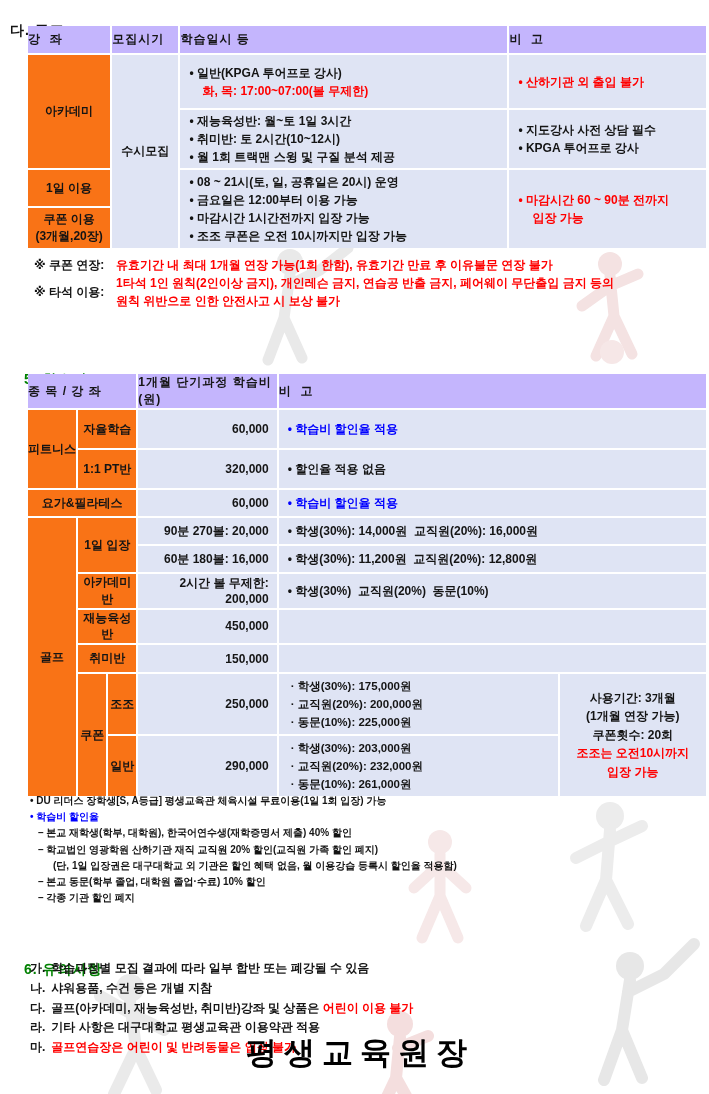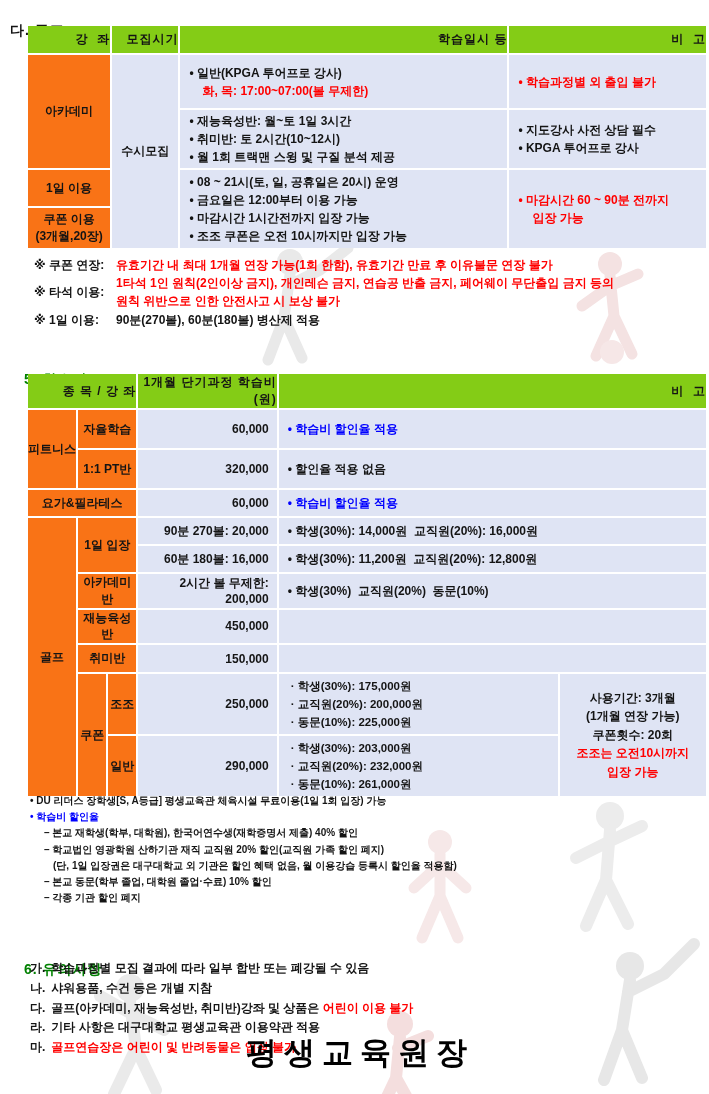--- a/index.html
+++ b/index.html
@@ -4,40 +4,40 @@
 <style>
   html,body{margin:0;padding:0;background:#fff;}
   .page{position:relative;width:709px;height:1094px;background:#fff;overflow:hidden;
         font-family:"Liberation Sans","DejaVu Sans",sans-serif;color:#141414;}
   .wm{position:absolute;left:0;top:0;z-index:0;}
   .content{position:absolute;left:0;top:0;width:709px;height:1094px;z-index:1;}
   .sec-title{position:absolute;font-size:14px;font-weight:700;letter-spacing:1px;margin-top:20px;}
   .green{color:#008000;}
   table.t{position:absolute;border-collapse:separate;border-spacing:2px;table-layout:fixed;}
   td{font-size:12px;font-weight:700;color:#141414;vertical-align:middle;overflow:hidden;padding:0;}
-  .hd{background:#84cc16;text-align:right;white-space:pre-wrap;letter-spacing:1px;margin-left:19px;}
+  .hd{background:#c4b5fd;text-align:left;white-space:pre-wrap;letter-spacing:1px;margin-left:19px;}
   .cat{background:#f97316;text-align:center;line-height:1.4;}
   .dat{background:#DFE4F4;}
   .lft{text-align:left;padding:2px 4px 2px 9px;line-height:1.5;}
   .pre{white-space:pre-wrap;}
   .rgt{text-align:right;padding-right:8px;}
   .ctr{text-align:center;}
   .red{color:#FF0000;}
   .blue{color:#0000FF;}
   .ind{margin-left:13px;}
   .ind2{margin-left:14px;}
   .sm{font-size:11.5px;line-height:1.6;padding-left:12px;}
   .usage{line-height:1.55;padding:2px;}
   .notes{position:absolute;font-size:12px;font-weight:700;line-height:1.52;}
   .nrow{display:flex;align-items:center;}
   .nlab{flex:0 0 82px;white-space:pre;}
   .nbody{flex:1;}
   .bullets{position:absolute;font-size:10px;font-weight:700;line-height:1.42;}
   .bullets div{margin-bottom:2px;}
-  .dash{margin-left:14px;}
+  .dash{margin-left:8px;}
   .dash-note{margin-left:23px;}
   .cautions{position:absolute;font-size:12px;font-weight:700;line-height:1.4;}
   .cautions .cline{margin-bottom:3px;}
   .clab{margin-right:6px;}
   .signature{position:absolute;left:0;top:1032px;width:720px;text-align:center;
              font-family:"Liberation Serif","DejaVu Serif",serif;font-size:31px;font-weight:700;
              letter-spacing:7px;color:#000;}
 </style>
 </head>
 <body>
@@ -103,21 +103,21 @@
         <td class="hd">학습일시 등</td>
         <td class="hd">비  고</td>
       </tr>
       <tr style="height:53px">
         <td class="cat" rowspan="2">아카데미</td>
         <td class="dat ctr" rowspan="4">수시모집</td>
         <td class="dat lft">
           <div>• 일반(KPGA 투어프로 강사)</div>
           <div class="red ind">화, 목: 17:00~07:00(볼 무제한)</div>
         </td>
-        <td class="dat lft red">• 학습과정별 외 출입 불가</td>
+        <td class="dat lft red">• 산하기관 외 출입 불가</td>
       </tr>
       <tr style="height:56px">
         <td class="dat lft">
           <div>• 재능육성반: 월~토 1일 3시간</div>
           <div>• 취미반: 토 2시간(10~12시)</div>
           <div>• 월 1회 트랙맨 스윙 및 구질 분석 제공</div>
         </td>
         <td class="dat lft">
           <div>• 지도강사 사전 상담 필수</div>
           <div>• KPGA 투어프로 강사</div>
@@ -149,24 +149,20 @@
       <div class="nrow">
         <span class="nlab">※ 쿠폰 연장:</span>
         <span class="nbody red pre">유효기간 내 최대 1개월 연장 가능(1회 한함), 유효기간 만료 후 이유불문 연장 불가</span>
       </div>
       <div class="nrow">
         <span class="nlab">※ 타석 이용:</span>
         <span class="nbody">
           <span class="red pre" style="display:block">1타석 1인 원칙(2인이상 금지), 개인레슨 금지, 연습공 반출 금지, 페어웨이 무단출입 금지 등의</span>
           <span class="red pre" style="display:block">원칙 위반으로 인한 안전사고 시 보상 불가</span>
         </span>
-      </div>
-      <div class="nrow">
-        <span class="nlab">※ 1일 이용:</span>
-        <span class="nbody pre">90분(270볼), 60분(180볼) 병산제 적용</span>
       </div>
     </div>
 
     <div class="sec-title green" style="left:24px;top:351px;">5. 학습비</div>
 
     <table class="t" style="left:26px;top:372px;width:682px;">
       <colgroup>
         <col style="width:48px">
           <col style="width:28px">
           <col style="width:28px">

